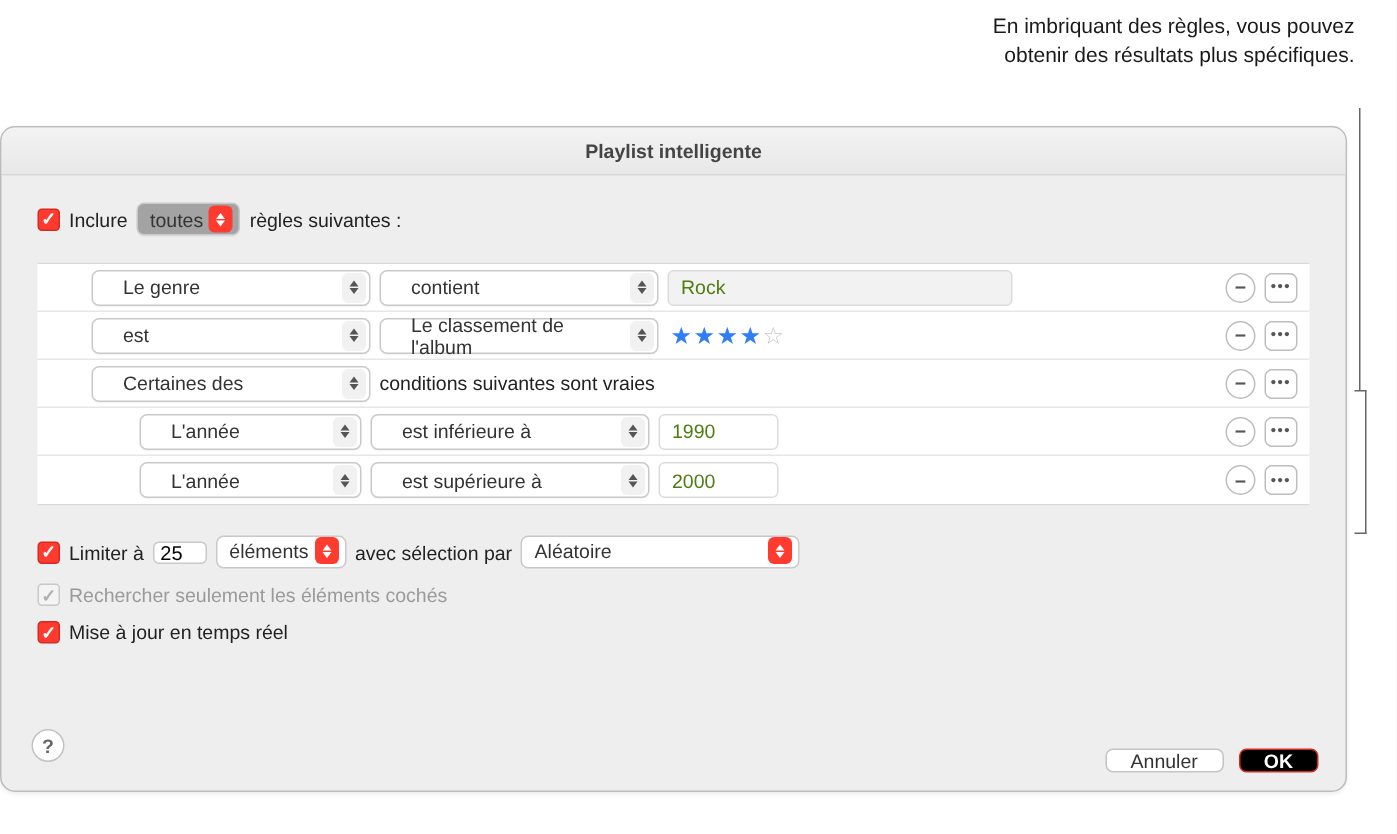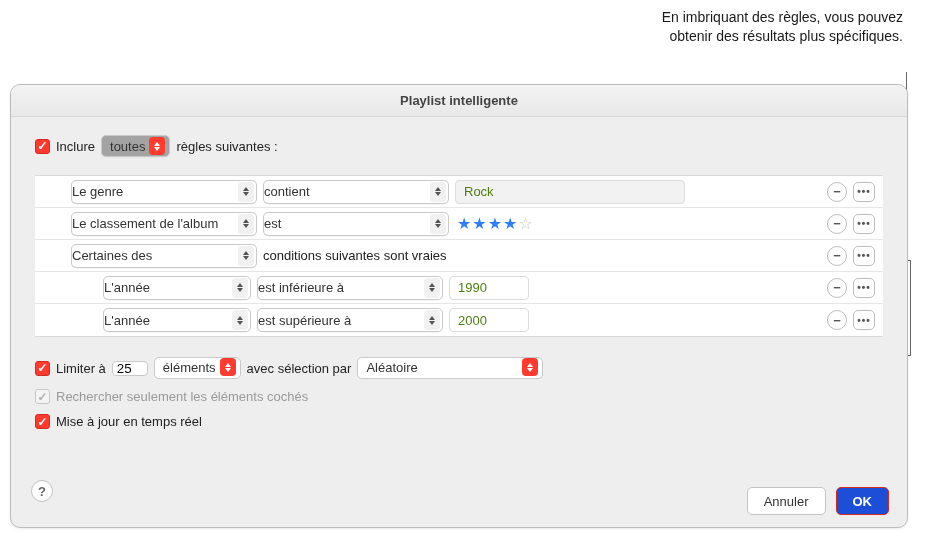--- a/index.html
+++ b/index.html
@@ -21,21 +21,21 @@
     line-height: 1.35;
     color: #1a1a1a;
   }
   .annotation-line {
     position: absolute;
     background: #666;
   }
   .dialog {
     position: absolute;
     top: 84px;
-    left: 10px;
+    left: 0;
     width: 898px;
     height: 444px;
     border: 1px solid #bcbcbc;
     border-radius: 10px;
     background: #eeeeee;
     box-shadow: 0 1px 3px rgba(0,0,0,0.08);
     overflow: hidden;
   }
   .titlebar {
     height: 32px;
@@ -116,21 +116,21 @@
   .rule-row:last-child { border-bottom: none; }
   .indent1 { padding-left: 36px; }
   .indent2 { padding-left: 68px; }
   .field-select {
     width: 186px;
     height: 24px;
     background: #fff;
     border: 1px solid #c9c9c9;
     border-radius: 5px;
     display: inline-flex; align-items: center; justify-content: space-between;
-    padding: 0 2px 0 0;
+    padding: 0 2px 0 20px;
     margin-right: 6px;
     box-shadow: inset 0 1px 0 rgba(255,255,255,0.6), 0 1px 0 rgba(0,0,0,0.03);
   }
   .field-select .arrows {
     width: 16px; height: 20px;
     border-radius: 4px;
     background: #f1f1f1;
     display: inline-flex; flex-direction: column; align-items: center; justify-content: center;
   }
   .field-select .arrows::before,
@@ -206,30 +206,30 @@
     display:flex; align-items:center; justify-content:space-between;
   }
   .help-btn {
     width:22px;height:22px;border-radius:11px;
     border:1px solid #c2c2c2;background:#fff;
     display:inline-flex;align-items:center;justify-content:center;
     color:#666;font-weight:600;
   }
   .footer-right { display:flex; gap:10px; }
   .btn {
-    height:28px; padding:0 16px;
+    height:16px; padding:0 16px;
     border-radius:5px;
     border:1px solid #c4c4c4;
     background:#fff; color:#333;
     display:inline-flex;align-items:center;justify-content:center;
     font-size:13px;
     margin-top:20px;
   }
   .btn.primary {
-    background:#1d4ed8;border-color:#d42a20;color:#fff;font-weight:600;
+    background:#000000;border-color:#d42a20;color:#fff;font-weight:600;
   }
   .bracket {
     position:absolute;
     border-right:1px solid #666;
     border-top:1px solid #666;
     border-bottom:1px solid #666;
   }
 </style>
 </head>
 <body>
@@ -272,25 +272,25 @@
           <span>Rock</span>
         </span>
         <span class="row-actions">
           <span class="circle-btn">−</span>
           <span class="dots-btn">•••</span>
         </span>
       </div>
 
       <div class="rule-row indent1">
         <span class="field-select">
+          <span>est</span>
+          <span class="arrows"></span>
+        </span>
+        <span class="field-select">
           <span>Le classement de l'album</span>
-          <span class="arrows"></span>
-        </span>
-        <span class="field-select">
-          <span>est</span>
           <span class="arrows"></span>
         </span>
         <span class="stars">
           <span class="star-full">★</span>
           <span class="star-full">★</span>
           <span class="star-full">★</span>
           <span class="star-full">★</span>
           <span class="star-empty">☆</span>
         </span>
         <span class="row-actions">

